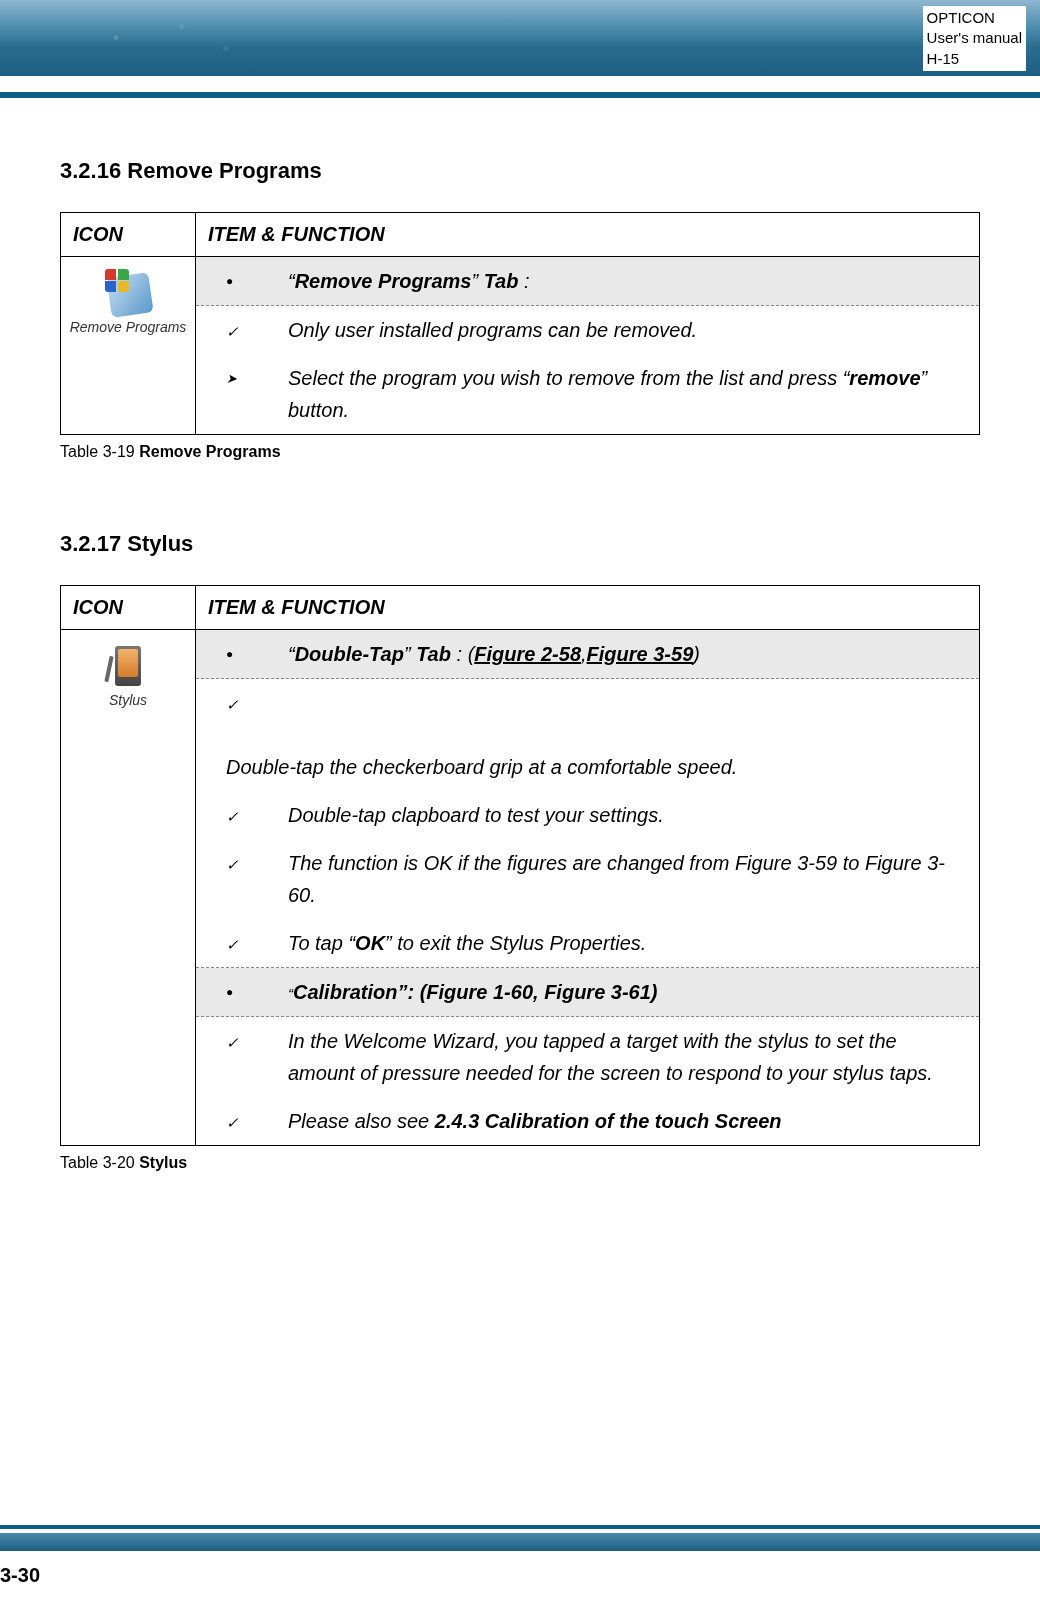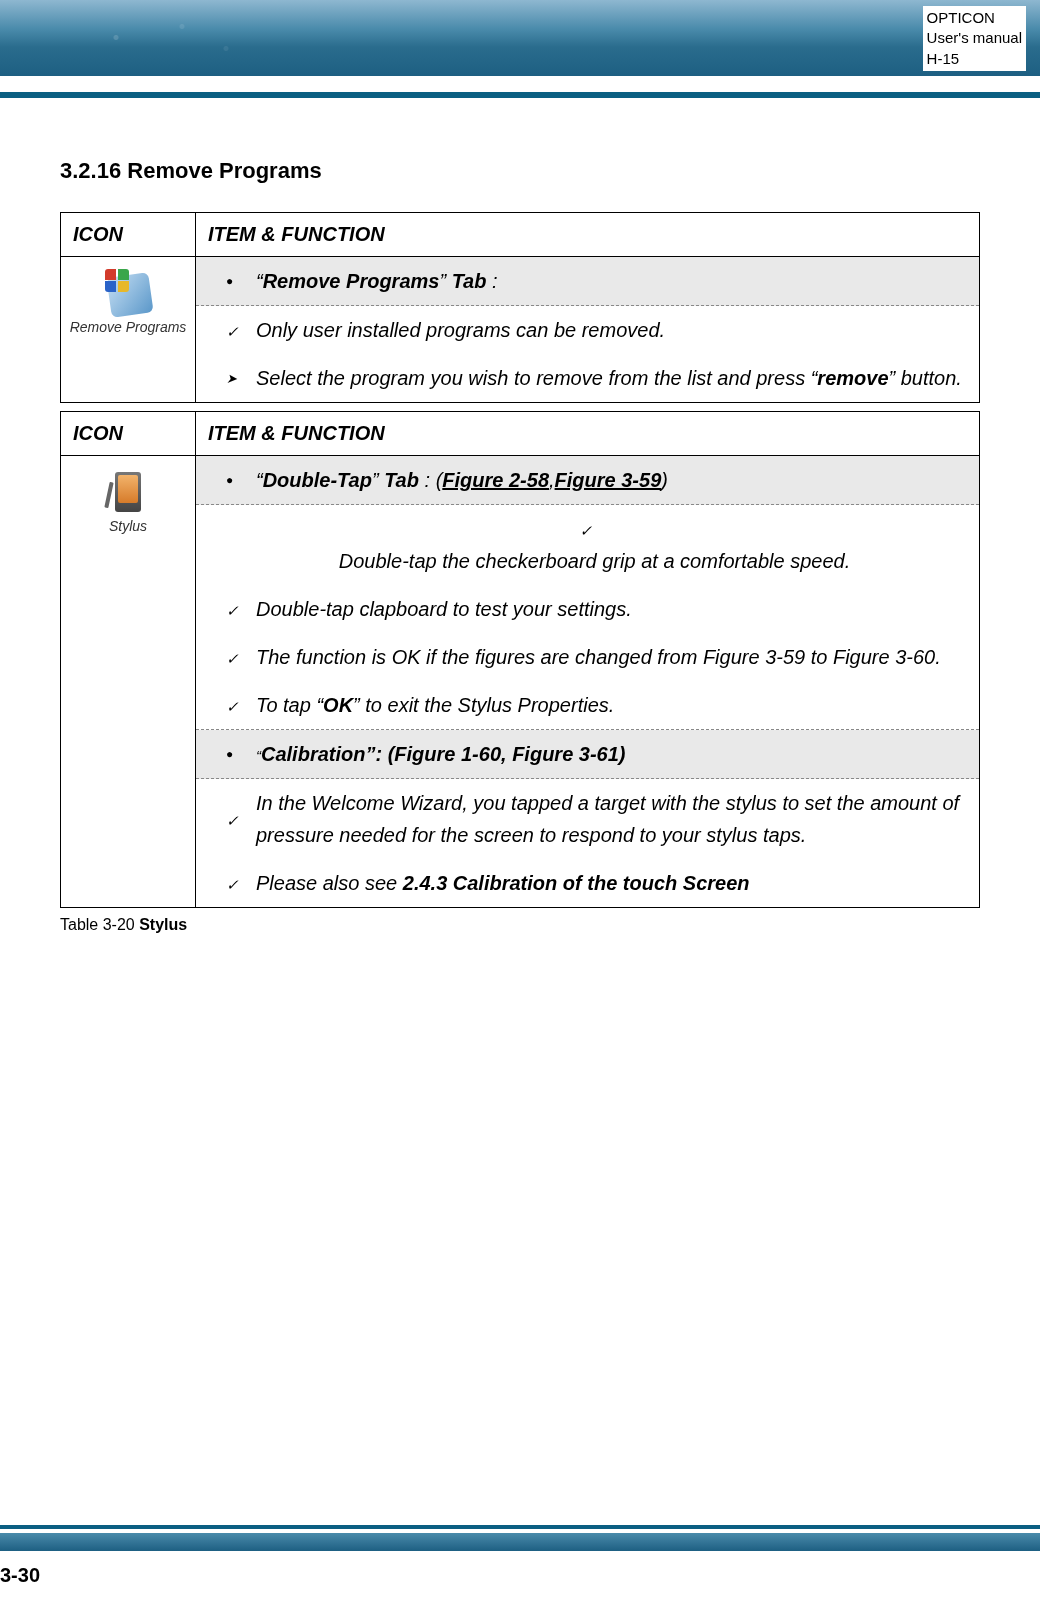--- a/index.html
+++ b/index.html
@@ -169,24 +169,25 @@
   }
   .icon-label {
     font-size:14px;
     color:#333;
   }
   .func-cell {
     padding: 0;
   }
   .sub-row {
     display: flex;
-    align-items:center;
+    align-items:flex-start;
     padding: 8px 16px 8px 30px;
     border-bottom: 1px dashed #888;
     line-height:1.6;
+    gap:32px;
   }
   .sub-row.last { border-bottom: none; }
   .sub-row.shaded { background:#e9e9e9; }
   .bullet {
     width: 30px;
     flex-shrink:0;
     font-size: 20px;
   }
   .bullet.dot::before { content:"●"; font-size:12px; position:relative; top:-3px;}
   .bullet.check::before { content:"✓"; font-size:15px;}
@@ -260,21 +261,25 @@
           <div class="sub-row last">
             <span class="bullet tri"></span>
             <span class="sub-text">
               <span>Select the program you wish to remove from the list and press “</span><b>remove</b><span>” button.</span>
             </span>
           </div>
         </td>
       </tr>
     </tbody>
       </table>
-
+    <div class="caption">
+      <span>Table 3-19 </span><b>Remove Programs</b>
+    </div>
+
+    <div class="section-title">3.2.17 Stylus</div>
 
     <table class="doc-table">
       <tbody>
           <tr>
         <th class="icon-cell">ICON</th>
         <th>ITEM &amp; FUNCTION</th>
       </tr>
       <tr>
         <td class="icon-cell">
           <div class="icon-wrapper">

